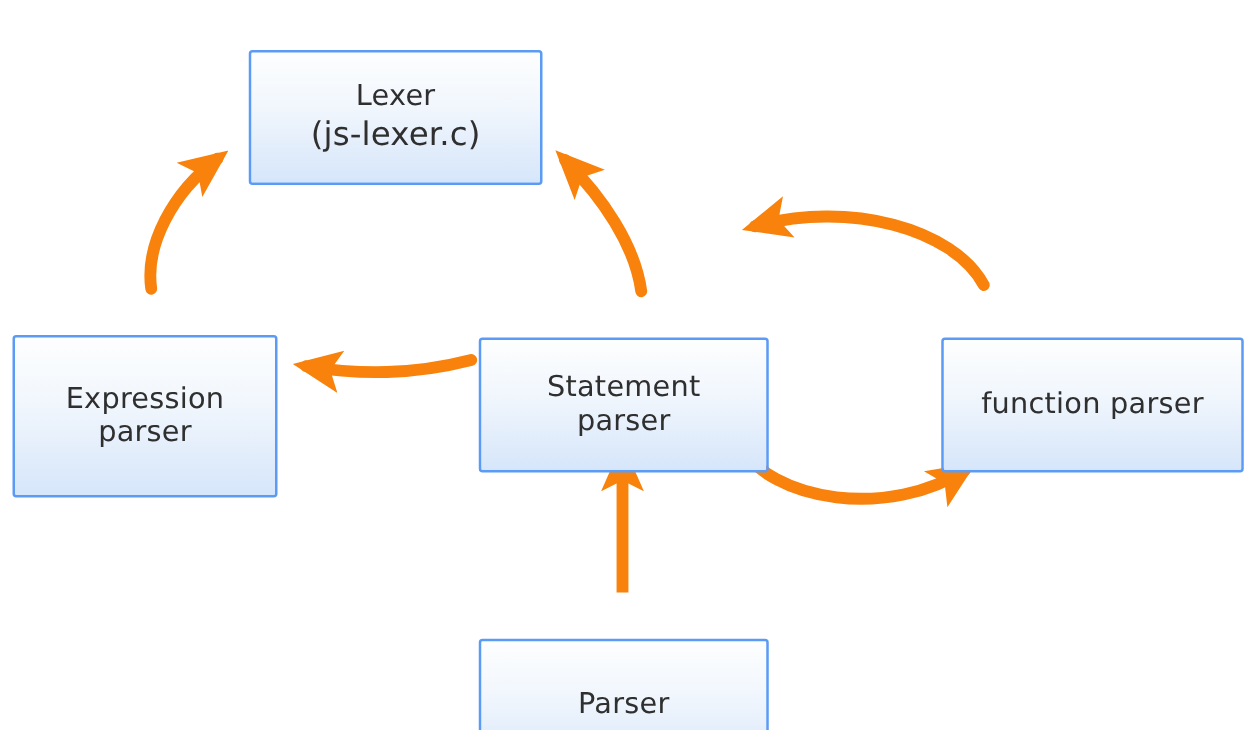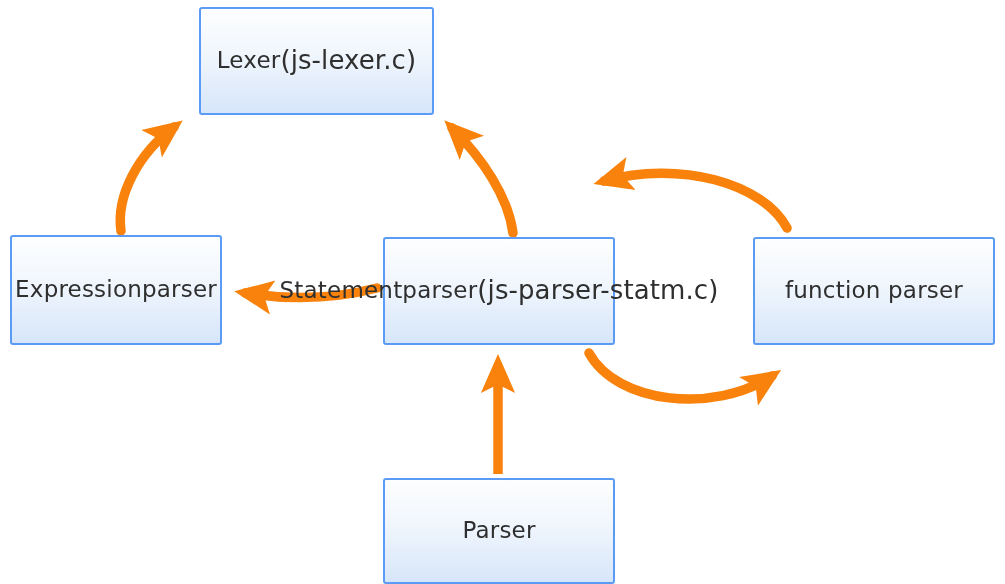--- a/index.html
+++ b/index.html
@@ -25,44 +25,45 @@
     height: 584px;
     pointer-events: none;
   }
   .node-box {
     position: absolute;
     box-sizing: border-box;
     border: 2px solid #5B9BF5;
     border-radius: 3px;
     background: linear-gradient(to bottom, #fdfefe 0%, #f2f7fd 40%, #e2edfb 75%, #d6e6fa 100%);
     display: flex;
-    flex-direction: row;
+    flex-direction: column;
     align-items: center;
     justify-content: center;
     text-align: center;
     color: #2f2f2f;
     line-height: 1.28;
+    margin-top: 33px;
   }
   .node-title {
     font-size: 23px;
     letter-spacing: 0.2px;
     white-space: nowrap;
   }
   .node-sub {
     font-size: 26px;
     letter-spacing: 0.1px;
     white-space: nowrap;
   }
   .node-title.two-line {
     line-height: 1.18;
   }
 
   
   #node-lexer        { left: 199px; top: 7px;   width: 235px; height: 108px; }
-  #node-expression   { left: 10px;  top: 235px; width: 212px; height: 110px; }
+  #node-expression   { left: 10px;  top: 235px; width: 212px; height: 130px; }
   #node-statement    { left: 383px; top: 237px; width: 232px; height: 108px; }
   #node-function     { left: 753px; top: 237px; width: 242px; height: 108px; }
   #node-parser       { left: 383px; top: 478px; width: 232px; height: 106px; }
 </style>
 </head>
 <body>
 
 <div id="diagram-canvas">
 
   <svg id="arrow-layer" viewBox="0 0 1005 584">
@@ -91,21 +92,20 @@
   </div>
 
   <div class="node-box" id="node-expression">
     <div class="node-title two-line">Expression</div>
     <div class="node-title two-line">parser</div>
   </div>
 
   <div class="node-box" id="node-statement">
     <div class="node-title two-line">Statement</div>
     <div class="node-title two-line">parser</div>
-    <div class="node-sub">(js-parser-statm.c)</div>
   </div>
 
   <div class="node-box" id="node-function">
     <div class="node-title">function parser</div>
   </div>
 
   <div class="node-box" id="node-parser">
     <div class="node-title">Parser</div>
   </div>
 

